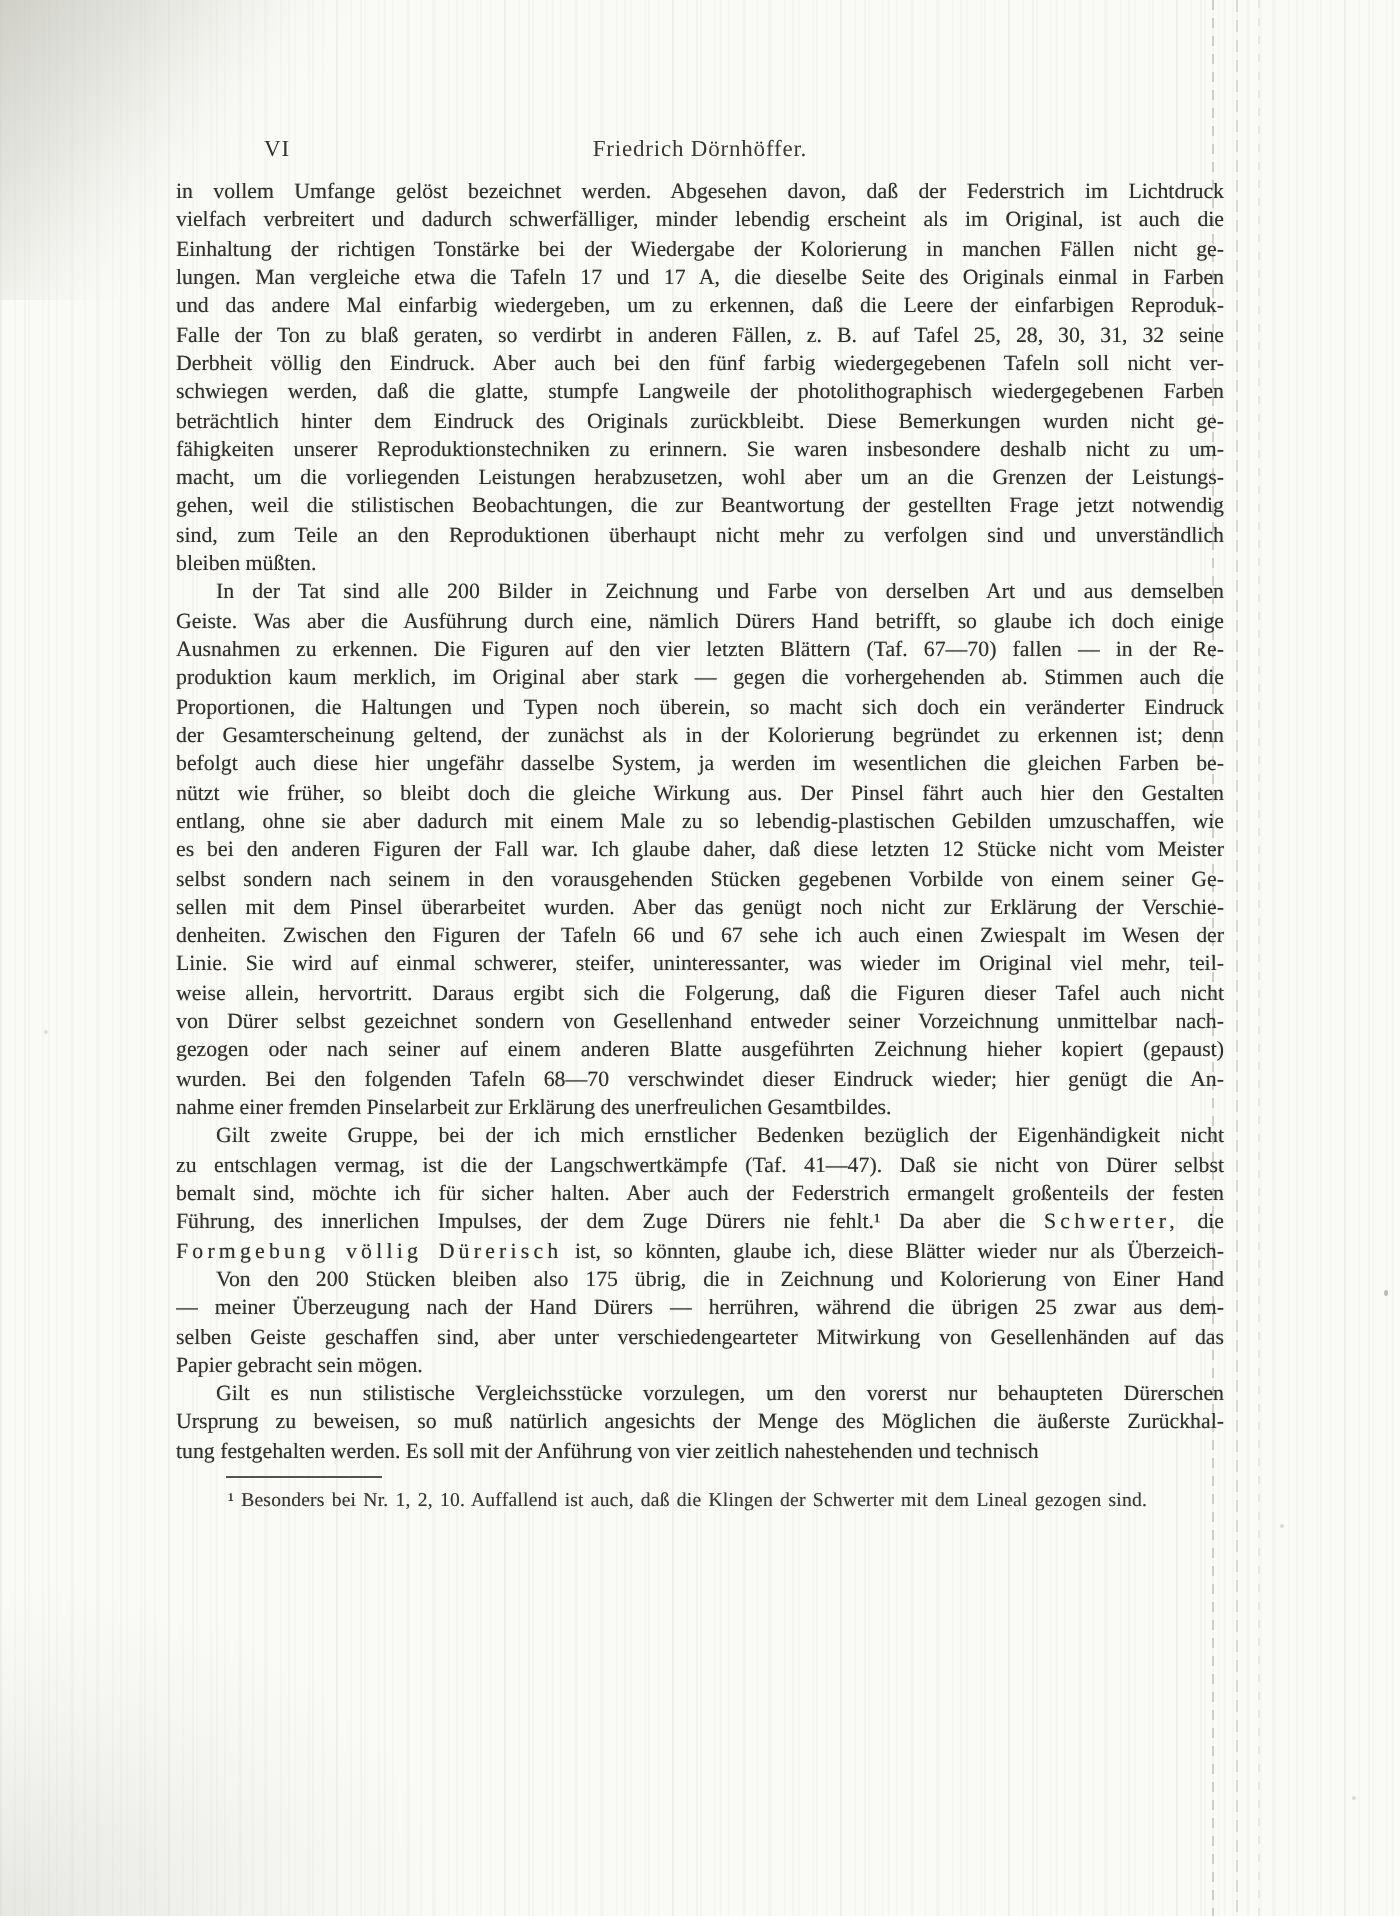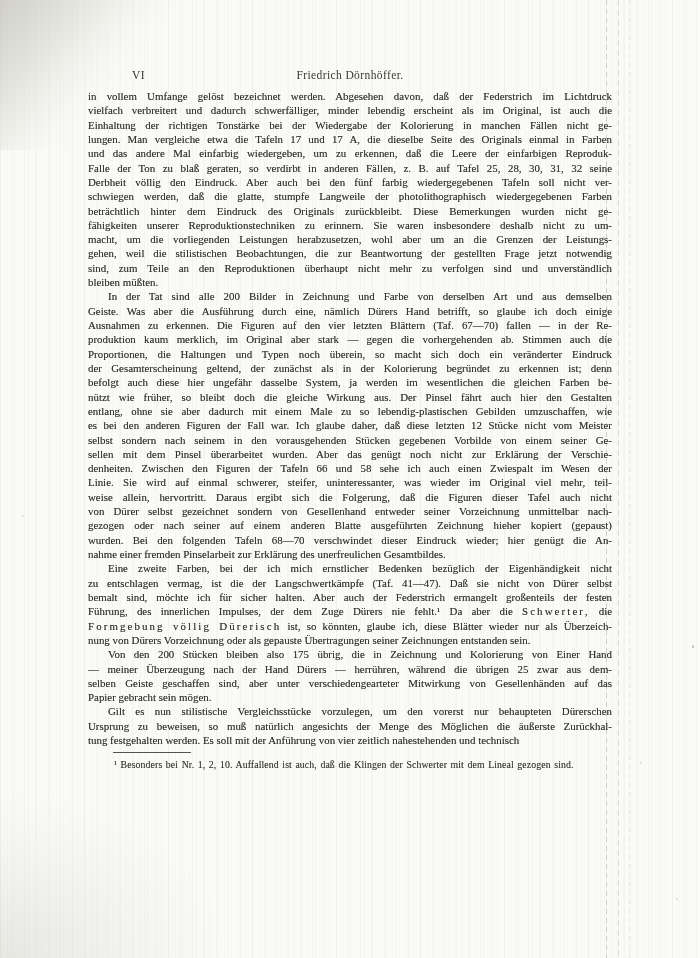--- a/index.html
+++ b/index.html
@@ -112,35 +112,34 @@
         <div class="line">Ausnahmen zu erkennen.  Die Figuren auf den vier letzten Blättern (Taf. 67—70) fallen — in der Re-</div>
         <div class="line">produktion kaum merklich, im Original aber stark — gegen die vorhergehenden ab.  Stimmen auch die</div>
         <div class="line">Proportionen, die Haltungen und Typen noch überein, so macht sich doch ein veränderter Eindruck</div>
         <div class="line">der Gesamterscheinung geltend, der zunächst als in der Kolorierung begründet zu erkennen ist; denn</div>
         <div class="line">befolgt auch diese hier ungefähr dasselbe System, ja werden im wesentlichen die gleichen Farben be-</div>
         <div class="line">nützt wie früher, so bleibt doch die gleiche Wirkung aus.  Der Pinsel fährt auch hier den Gestalten</div>
         <div class="line">entlang, ohne sie aber dadurch mit einem Male zu so lebendig-plastischen Gebilden umzuschaffen, wie</div>
         <div class="line">es bei den anderen Figuren der Fall war. Ich glaube daher, daß diese letzten 12 Stücke nicht vom Meister</div>
         <div class="line">selbst sondern nach seinem in den vorausgehenden Stücken gegebenen Vorbilde von einem seiner Ge-</div>
         <div class="line">sellen mit dem Pinsel überarbeitet wurden.  Aber das genügt noch nicht zur Erklärung der Verschie-</div>
-        <div class="line">denheiten.  Zwischen den Figuren der Tafeln 66 und 58 sehe ich auch einen Zwiespalt im Wesen der</div>
+        <div class="line">denheiten.  Zwischen den Figuren der Tafeln 66 und 67 sehe ich auch einen Zwiespalt im Wesen der</div>
         <div class="line">Linie.  Sie wird auf einmal schwerer, steifer, uninteressanter, was wieder im Original viel mehr, teil-</div>
         <div class="line">weise allein, hervortritt.  Daraus ergibt sich die Folgerung, daß die Figuren dieser Tafel auch nicht</div>
         <div class="line">von Dürer selbst gezeichnet sondern von Gesellenhand entweder seiner Vorzeichnung unmittelbar nach-</div>
         <div class="line">gezogen oder nach seiner auf einem anderen Blatte ausgeführten Zeichnung hieher kopiert (gepaust)</div>
         <div class="line">wurden.  Bei den folgenden Tafeln 68—70 verschwindet dieser Eindruck wieder; hier genügt die An-</div>
         <div class="line last">nahme einer fremden Pinselarbeit zur Erklärung des unerfreulichen Gesamtbildes.</div>
       </div>
       <div class="para">
-        <div class="line indent">Eine zweite Farben, bei der ich mich ernstlicher Bedenken bezüglich der Eigenhändigkeit nicht</div>
+        <div class="line indent">Gilt zweite Gruppe, bei der ich mich ernstlicher Bedenken bezüglich der Eigenhändigkeit nicht</div>
         <div class="line">zu entschlagen vermag, ist die der Langschwertkämpfe (Taf. 41—47).  Daß sie nicht von Dürer selbst</div>
         <div class="line">bemalt sind, möchte ich für sicher halten.  Aber auch der Federstrich ermangelt großenteils der festen</div>
         <div class="line">Führung, des innerlichen Impulses, der dem Zuge Dürers nie fehlt.¹  Da aber die <span class="sperr">Schwerter,</span> die</div>
         <div class="line"><span class="sperr">Formgebung völlig Dürerisch</span> ist, so könnten, glaube ich, diese Blätter wieder nur als Überzeich-</div>
-        <div class="line last">nung von Dürers Vorzeichnung oder als gepauste Übertragungen seiner Zeichnungen entstanden sein.</div>
       </div>
       <div class="para">
         <div class="line indent">Von den 200 Stücken bleiben also 175 übrig, die in Zeichnung und Kolorierung von Einer Hand</div>
         <div class="line">— meiner Überzeugung nach der Hand Dürers — herrühren, während die übrigen 25 zwar aus dem-</div>
         <div class="line">selben Geiste geschaffen sind, aber unter verschiedengearteter Mitwirkung von Gesellenhänden auf das</div>
         <div class="line last">Papier gebracht sein mögen.</div>
       </div>
       <div class="para">
         <div class="line indent">Gilt es nun stilistische Vergleichsstücke vorzulegen, um den vorerst nur behaupteten Dürerschen</div>
         <div class="line">Ursprung zu beweisen, so muß natürlich angesichts der Menge des Möglichen die äußerste Zurückhal-</div>

